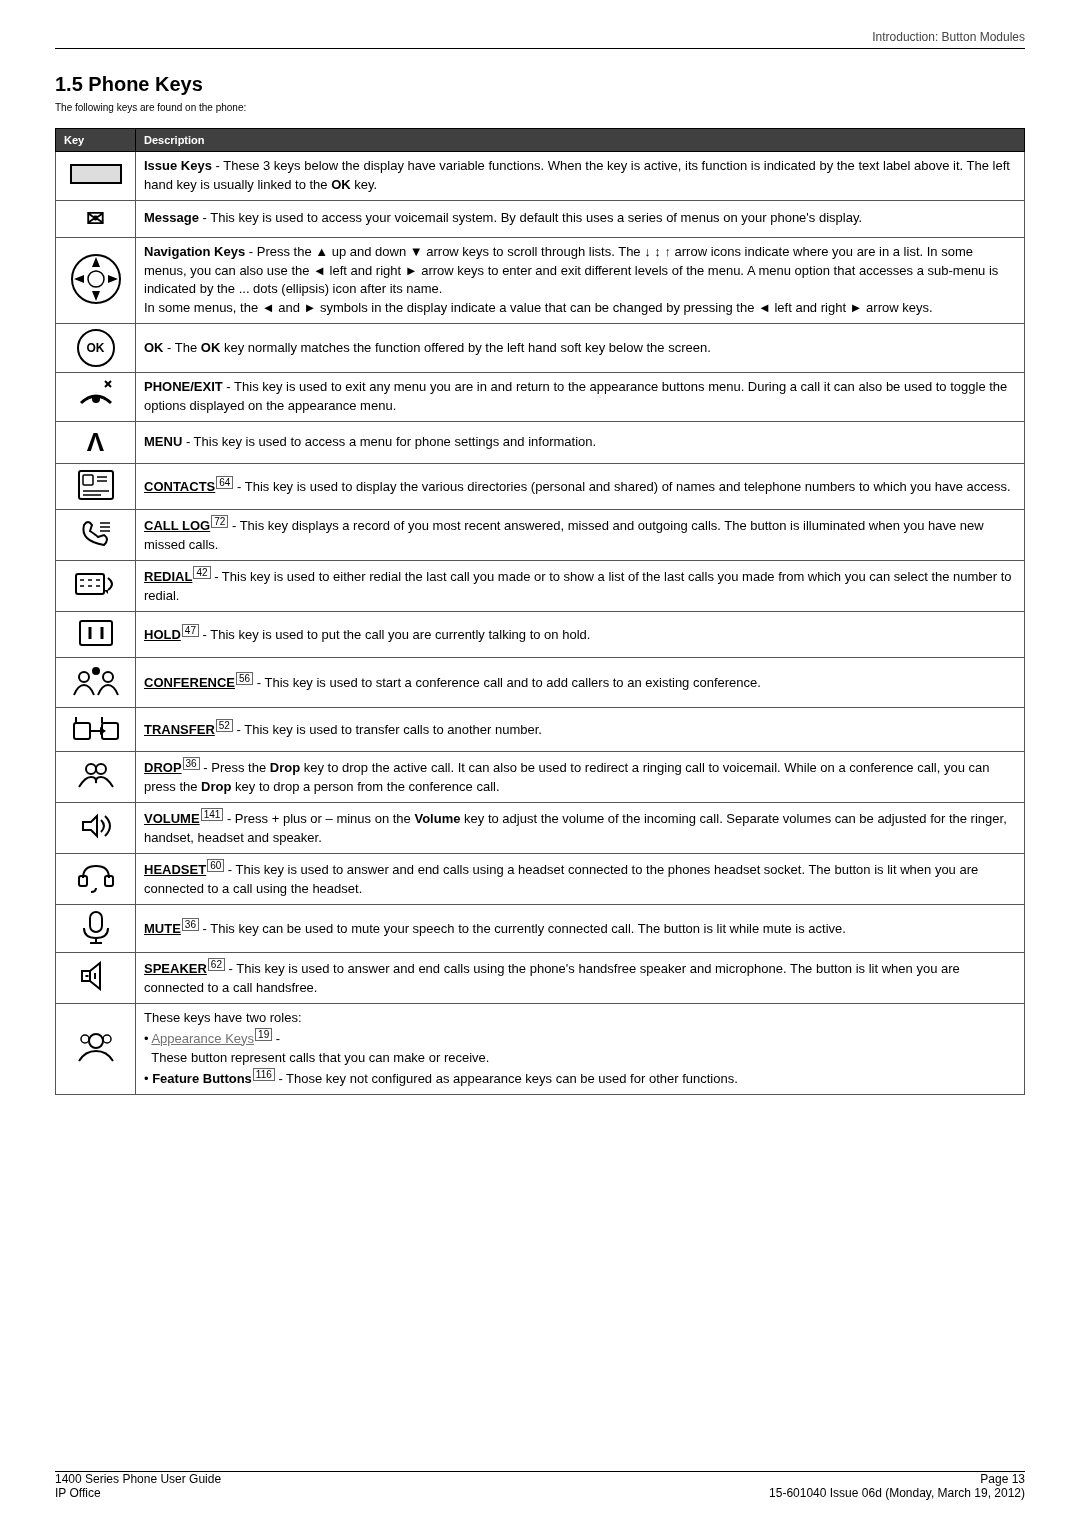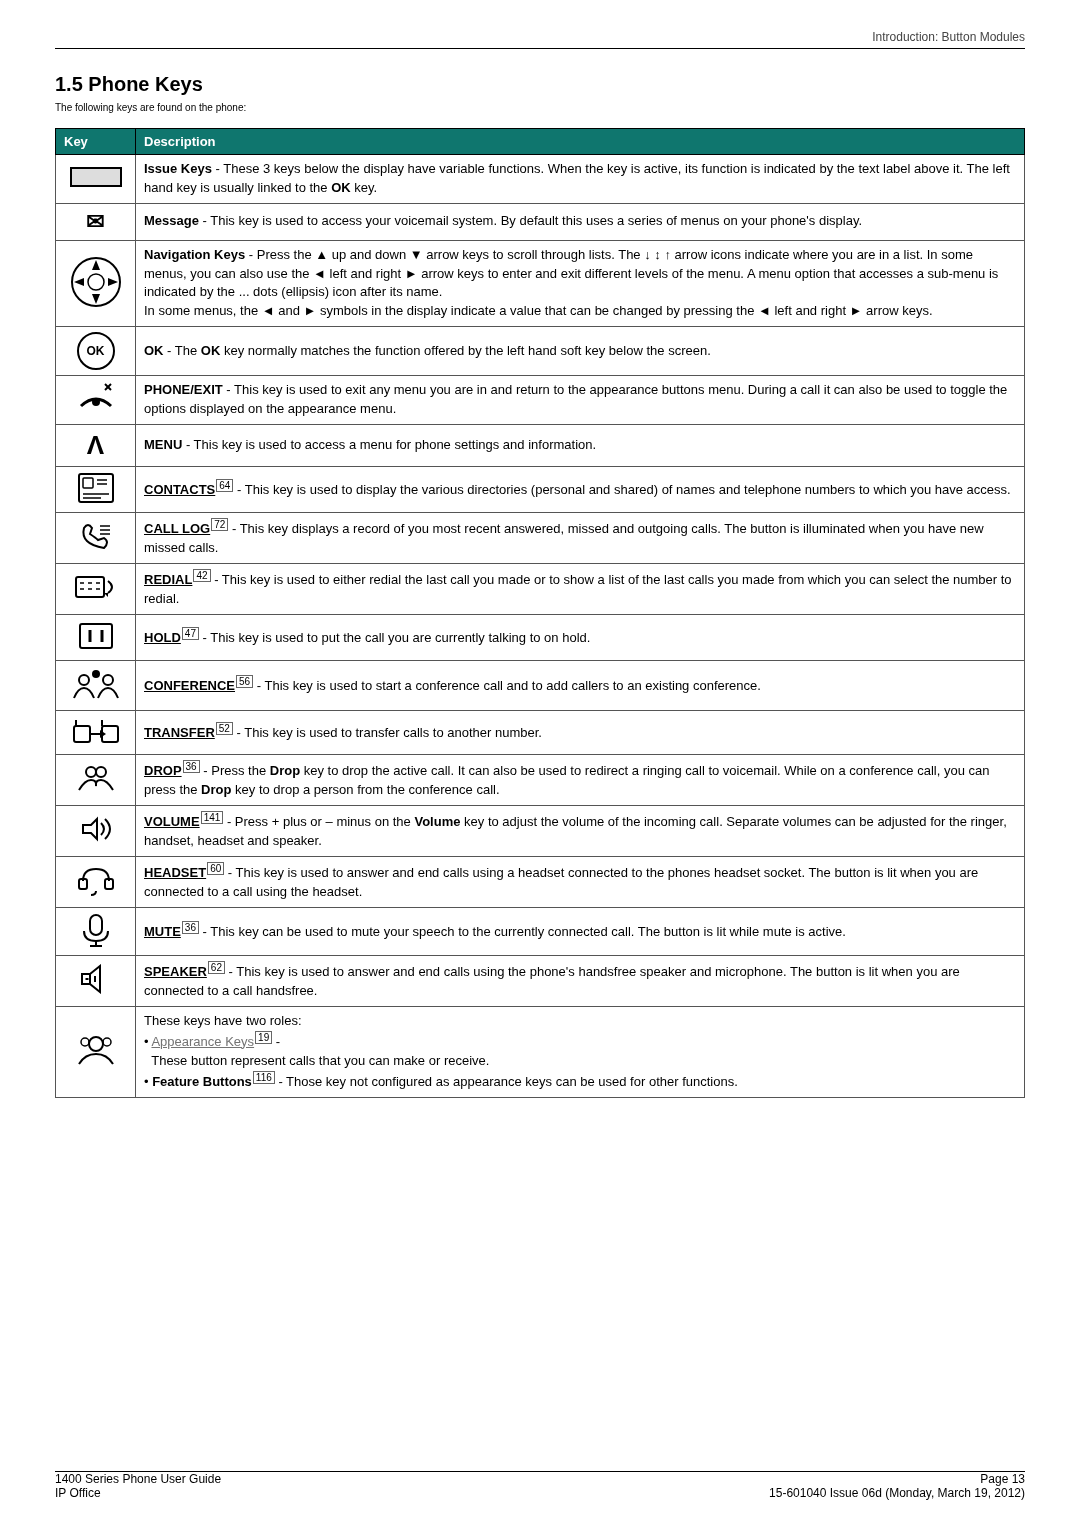--- a/index.html
+++ b/index.html
@@ -35,25 +35,25 @@
     .intro-text {
       font-size: 10px;
       margin-bottom: 15px;
     }
     table.keys-table {
       width: 100%;
       border-collapse: collapse;
       border: 1.5px solid #000;
     }
     table.keys-table th {
-      background: #0f766e;
+      background: #404040;
       color: #fff;
       text-align: left;
       padding: 5px 8px;
-      font-size: 13px;
+      font-size: 11px;
       font-weight: bold;
       border: 1px solid #000;
     }
     table.keys-table td {
       border: 1px solid #555;
       vertical-align: middle;
       padding: 5px 8px;
     }
     .key-icon-cell {
       width: 80px;

